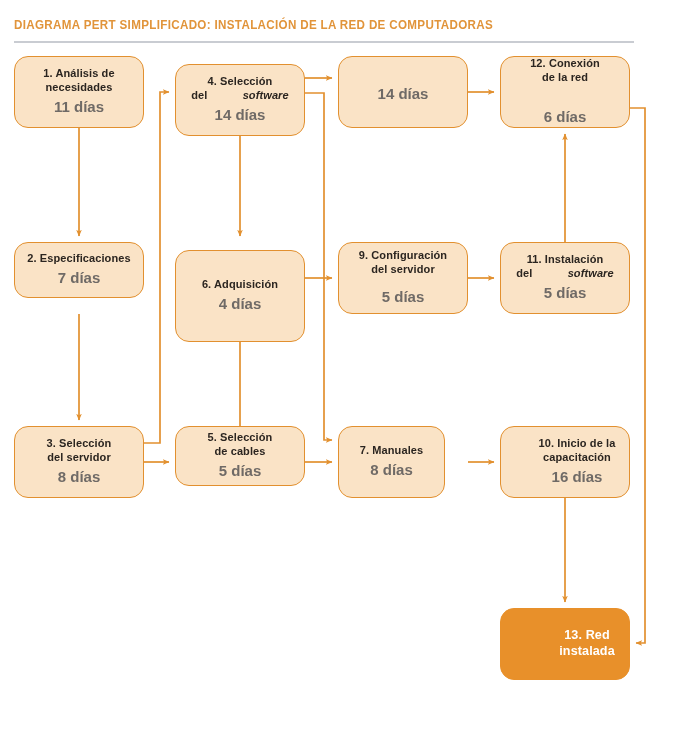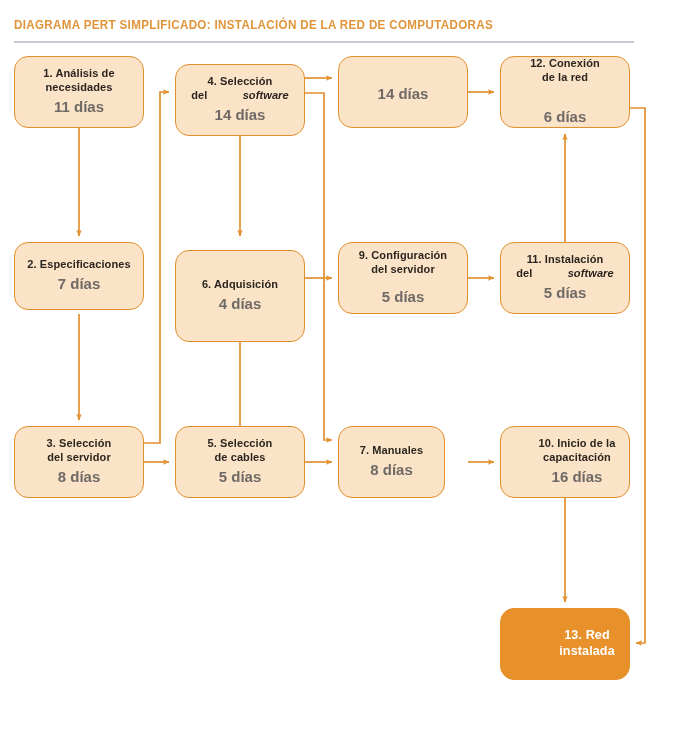--- a/index.html
+++ b/index.html
@@ -99,39 +99,39 @@
   </svg>
 
   <div id="nodes">
       <div class="node" style="left: 14px; top: 56px; width: 130px; height: 72px;">
         <div class="ttl">
           <div>1. Análisis de</div>
           <div>necesidades</div>
         </div>
         <div class="dur">11 días</div>
       </div>
-      <div class="node" style="left: 14px; top: 242px; width: 130px; height: 68px;">
+      <div class="node" style="left: 14px; top: 242px; width: 130px; height: 56px;">
         <div class="ttl">2. Especificaciones</div>
         <div class="dur">7 días</div>
       </div>
       <div class="node" style="left: 14px; top: 426px; width: 130px; height: 72px;">
         <div class="ttl">
           <div>3. Selección</div>
           <div>del servidor</div>
         </div>
         <div class="dur">8 días</div>
       </div>
       <div class="node" style="left: 175px; top: 64px; width: 130px; height: 72px;">
         <div class="ttl">
           <div>4. Selección</div>
           <div>del <em>software</em></div>
         </div>
         <div class="dur">14 días</div>
       </div>
-      <div class="node" style="left: 175px; top: 426px; width: 130px; height: 72px;">
+      <div class="node" style="left: 175px; top: 426px; width: 130px; height: 60px;">
         <div class="ttl">
           <div>5. Selección</div>
           <div>de cables</div>
         </div>
         <div class="dur">5 días</div>
       </div>
       <div class="node" style="left: 175px; top: 250px; width: 130px; height: 92px;">
         <div class="ttl">6. Adquisición</div>
         <div class="dur">4 días</div>
       </div>

